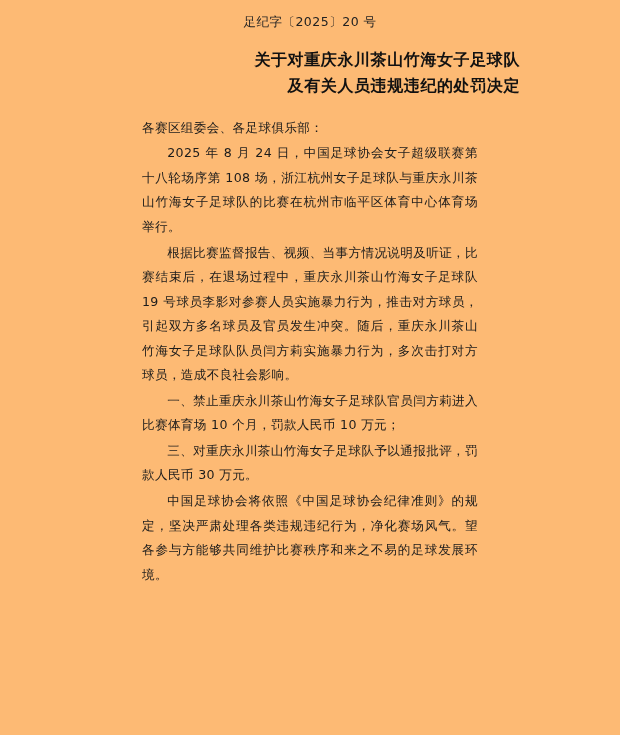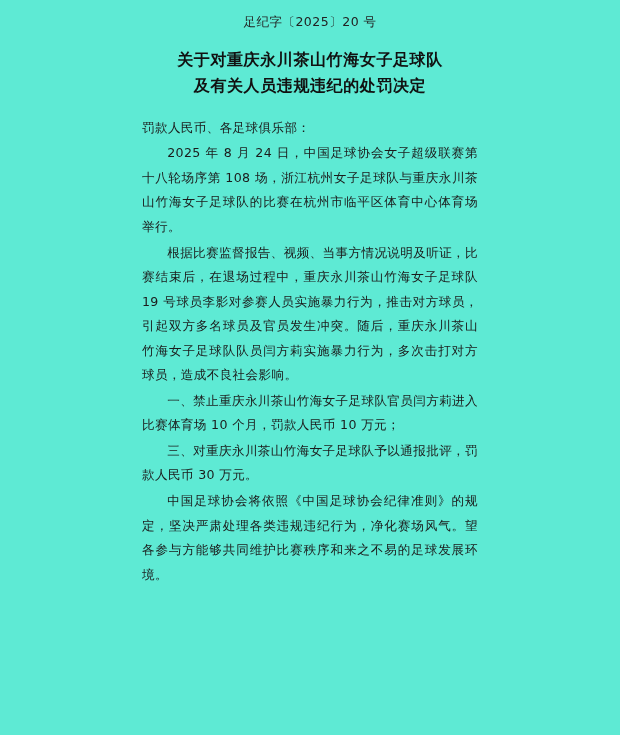--- a/index.html
+++ b/index.html
@@ -13,41 +13,42 @@
     font-family: "DejaVu Sans", "Liberation Sans", sans-serif;
     color: #1b1b1b;
     overflow: hidden;
   }
   .page {
     position: relative;
     width: 620px;
     height: 735px;
     box-sizing: border-box;
     padding: 10px 0 0 0;
-    background: #5eead4;
+    background: #fdba74;
   }
   .doc-number {
     text-align: center;
     font-size: 12.5px;
     letter-spacing: 0.5px;
     color: #222;
     margin: 4px 0 16px 0;
   }
   .title {
     text-align: center;
     font-weight: bold;
     font-size: 16px;
     line-height: 1.65;
     letter-spacing: 0.6px;
     color: #111;
     margin: 0 auto 16px auto;
     width: 420px;
   }
   .title .line {
     display: block;
+    text-align: right;
   }
   .body {
     width: 336px;
     margin: 0 auto;
     font-size: 12.6px;
     line-height: 1.95;
     letter-spacing: 0.35px;
     text-align: justify;
     text-justify: inter-ideograph;
     color: #1b1b1b;
@@ -68,21 +69,21 @@
 <div class="page">
 
   <div class="doc-number">足纪字〔2025〕20 号</div>
 
   <div class="title">
     <span class="line">关于对重庆永川茶山竹海女子足球队</span>
     <span class="line">及有关人员违规违纪的处罚决定</span>
   </div>
 
   <div class="body">
-    <p class="noindent">罚款人民币、各足球俱乐部：</p>
+    <p class="noindent">各赛区组委会、各足球俱乐部：</p>
     <p class="indent">2025 年 8 月 24 日，中国足球协会女子超级联赛第十八轮场序第 108 场，浙江杭州女子足球队与重庆永川茶山竹海女子足球队的比赛在杭州市临平区体育中心体育场举行。</p>
     <p class="indent">根据比赛监督报告、视频、当事方情况说明及听证，比赛结束后，在退场过程中，重庆永川茶山竹海女子足球队 19 号球员李影对参赛人员实施暴力行为，推击对方球员，引起双方多名球员及官员发生冲突。随后，重庆永川茶山竹海女子足球队队员闫方莉实施暴力行为，多次击打对方球员，造成不良社会影响。</p>
     <p class="indent">一、禁止重庆永川茶山竹海女子足球队官员闫方莉进入比赛体育场 10 个月，罚款人民币 10 万元；</p>
     <p class="indent">三、对重庆永川茶山竹海女子足球队予以通报批评，罚款人民币 30 万元。</p>
     <p class="indent">中国足球协会将依照《中国足球协会纪律准则》的规定，坚决严肃处理各类违规违纪行为，净化赛场风气。望各参与方能够共同维护比赛秩序和来之不易的足球发展环境。</p>
   </div>
 
 </div>
 
 </body></html>

